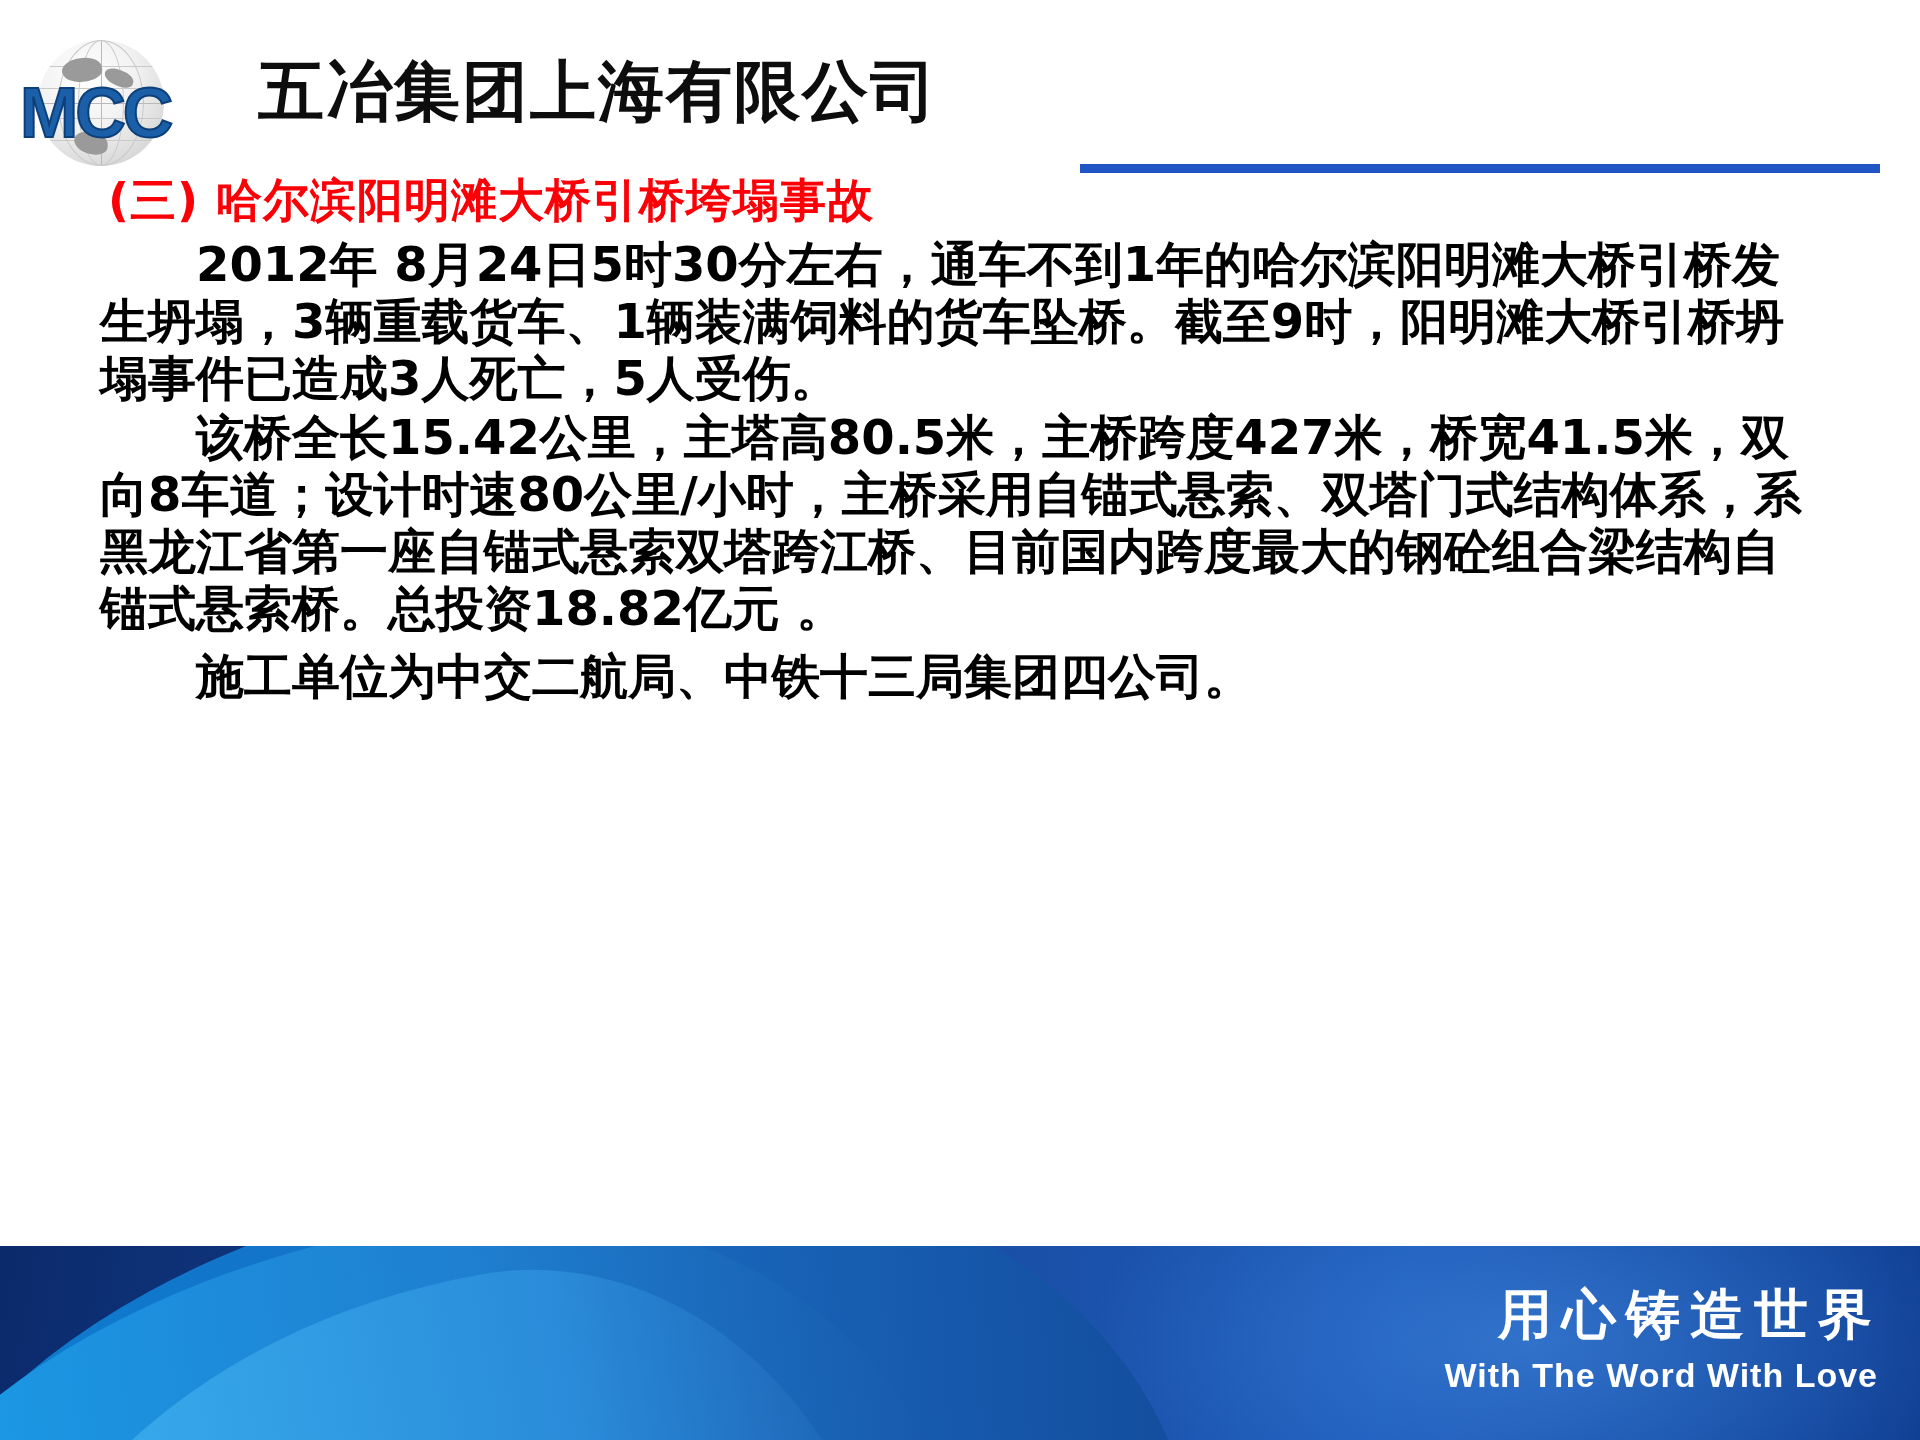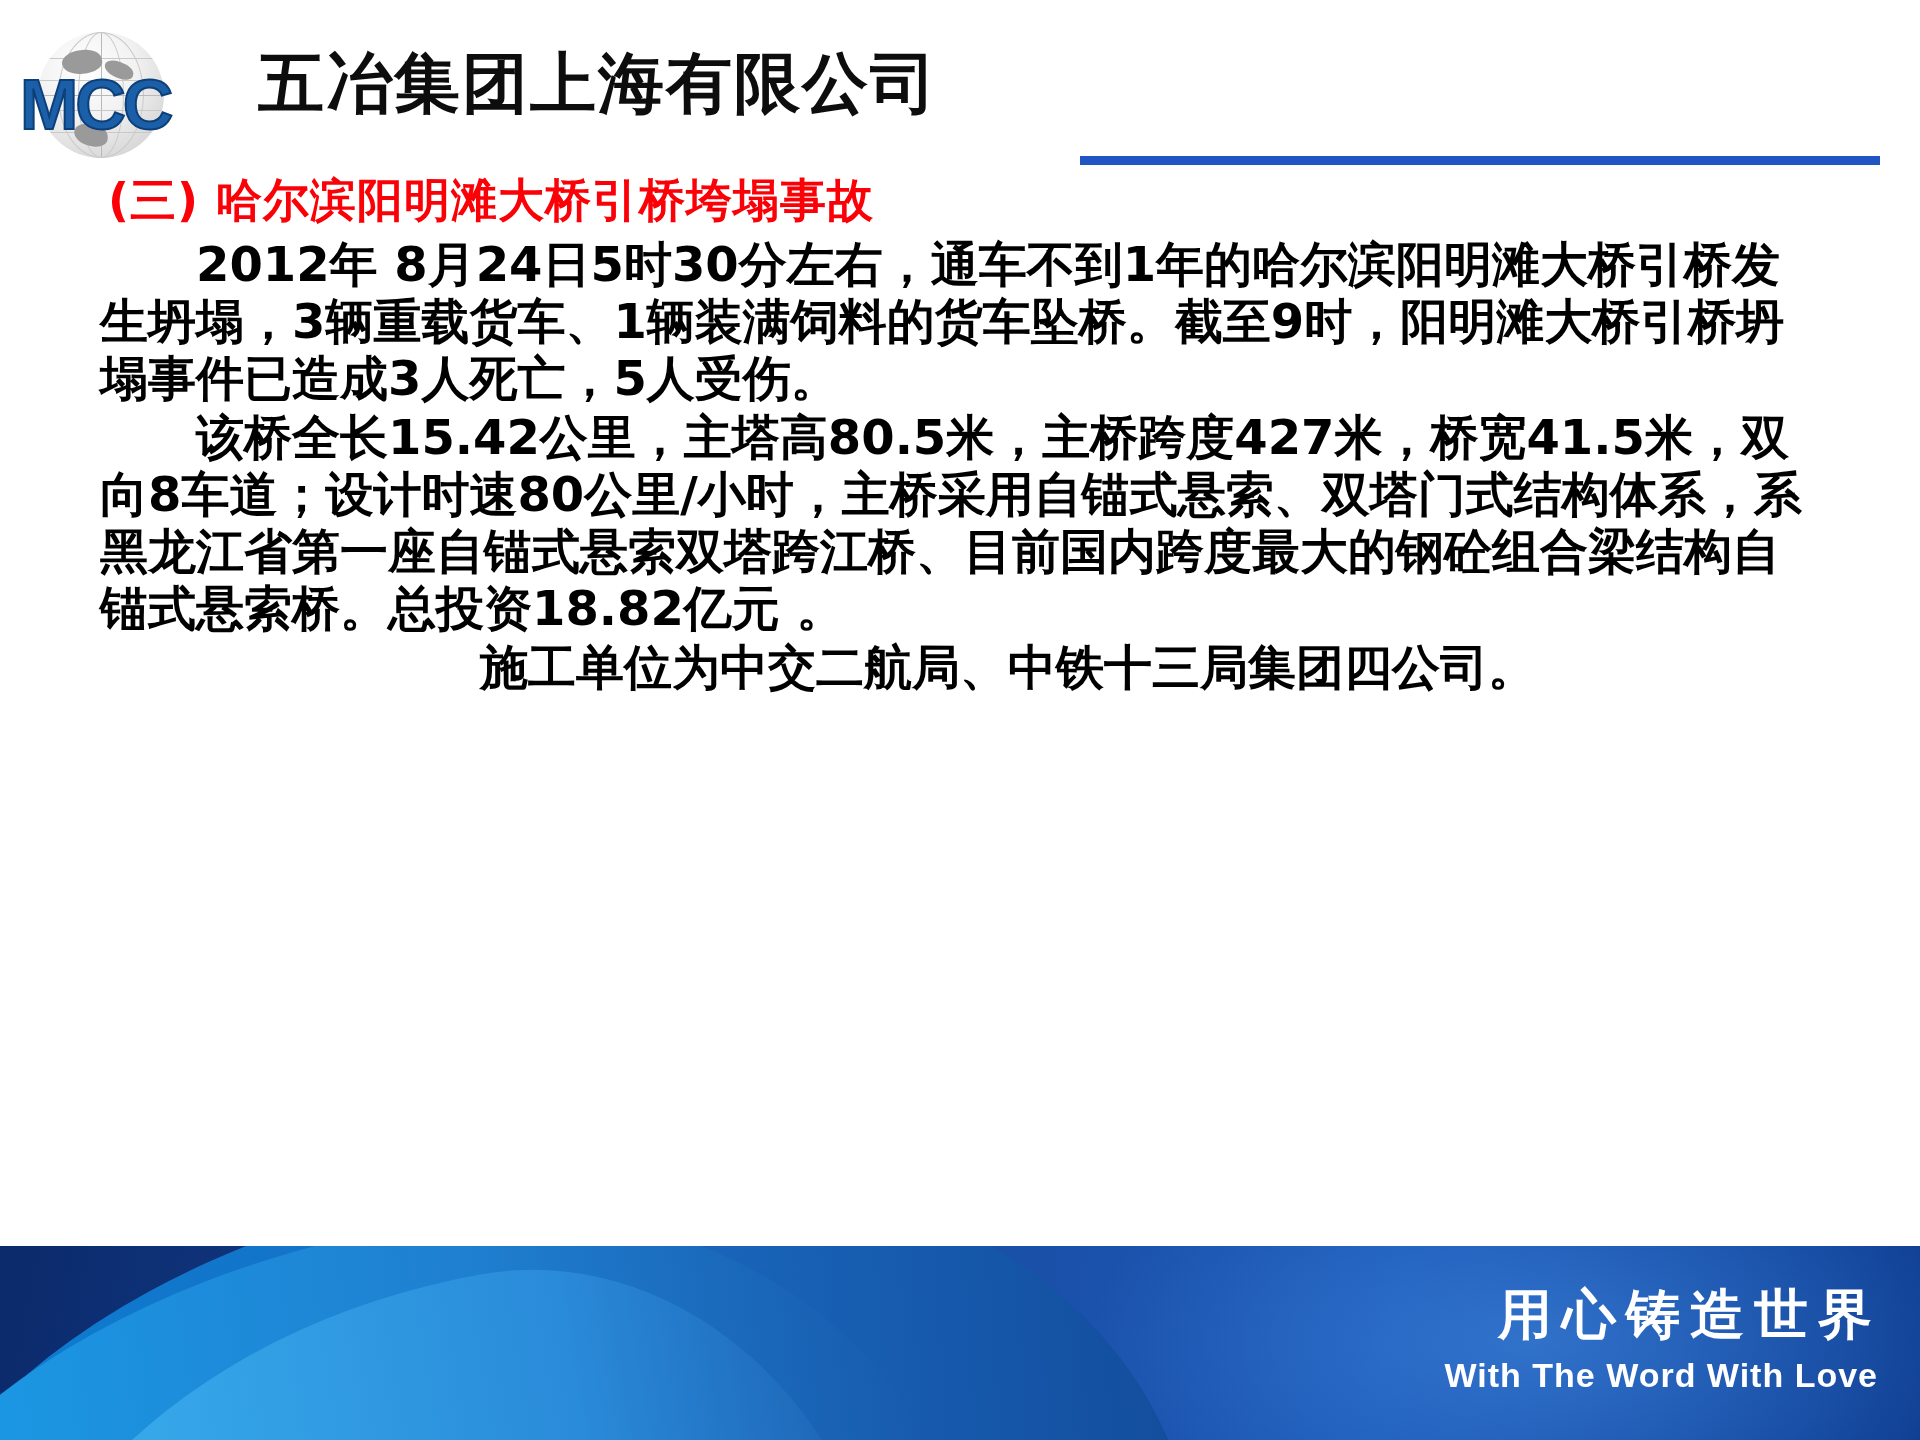--- a/index.html
+++ b/index.html
@@ -11,21 +11,21 @@
     width: 1920px;
     height: 1440px;
     position: relative;
     overflow: hidden;
     font-family: "Liberation Sans", "DejaVu Sans", sans-serif;
   }
 
   
   .header {
     position: absolute;
-    top: 8px;
+    top: 16px;
     left: 0;
     width: 1920px;
     height: 170px;
   }
   .logo-block {
     position: absolute;
     left: 20px;
     top: 22px;
     width: 225px;
     height: 130px;
@@ -146,21 +146,21 @@
     font-family: "DejaVu Sans", "Liberation Sans", sans-serif;
     font-size: 48px;
     font-weight: bold;
     color: #000000;
     line-height: 1.19;
     letter-spacing: 0px;
     white-space: pre-wrap;
   }
   .para.p1 { margin-top: 4px; }
   .para.p2 { margin-top: 2px; }
-  .para.p3 { margin-top: 2px; text-align: center; }
+  .para.p3 { margin-top: 11px; }
 
   
   .footer {
     position: absolute;
     left: 0;
     bottom: 0;
     width: 1920px;
     height: 194px;
     overflow: hidden;
     background: linear-gradient(100deg, #0b2a6b 0%, #123a86 22%, #1b4ea4 48%, #1a58b8 72%, #0f3f93 100%);

